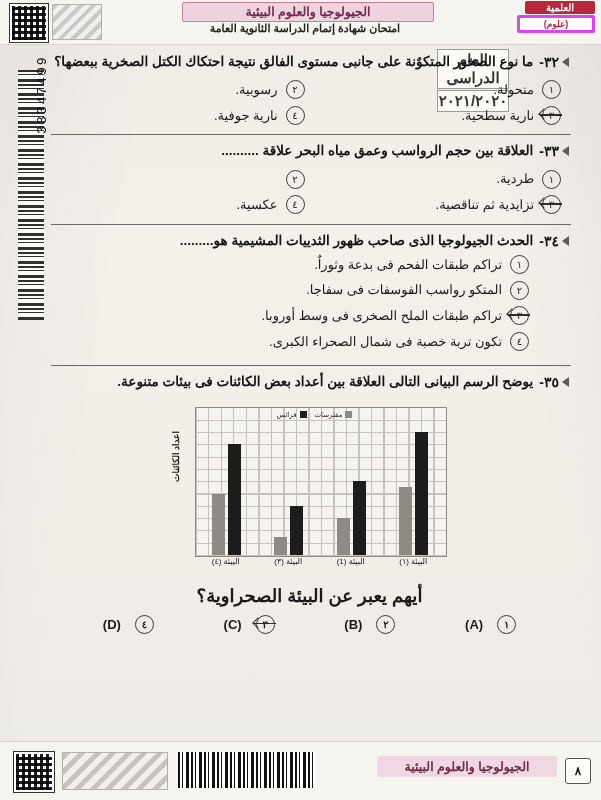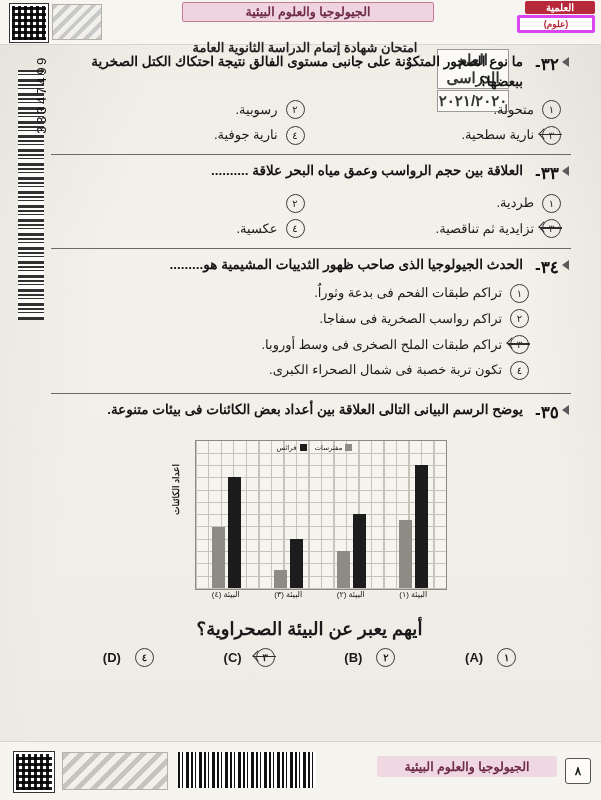--- a/index.html
+++ b/index.html
@@ -48,25 +48,25 @@
     font-weight: bold;
     color: #6e2b4a;
     background: #efd3df;
     border: 1px solid #c27b9b;
     border-radius: 2px;
     padding: 1px 0 2px;
     letter-spacing: 0.2px;
   }
   .hdr-sub {
     position: absolute;
-    top: 40px;
+    top: 22px;
     left: 150px;
     width: 310px;
     text-align: center;
-    font-size: 13px;
+    font-size: 11px;
     font-weight: bold;
     color: #222;
   }
   .hdr-left-box {
     position: absolute;
     top: 1px;
     right: 6px;
     width: 78px;
     text-align: center;
   }
@@ -191,23 +191,23 @@
     display: flex;
     align-items: flex-start;
     justify-content: flex-start;
     font-size: 13.5px;
     font-weight: bold;
     line-height: 1.5;
     color: #141414;
   }
   .q-num {
     flex: 0 0 auto;
-    margin-left: 12px;
+    margin-left: 6px;
     white-space: nowrap;
-    font-size: 17px;
+    font-size: 14px;
     font-weight: bold;
   }
   .q-arrow {
     display: inline-block;
     width: 0; height: 0;
     border-top: 5px solid transparent;
     border-bottom: 5px solid transparent;
     border-right: 7px solid #5b5b5b;
     margin: 5px 2px 0 3px;
     flex: 0 0 auto;
@@ -498,21 +498,21 @@
         <span class="q-num">٣٤-</span>
         <span class="q-text">الحدث الجيولوجيا الذى صاحب ظهور الثدييات المشيمية هو.........</span>
       </div>
       <div class="opts-1col">
         <div class="opt">
           <span class="opt-letter">١</span>
           <span class="opt-text">تراكم طبقات الفحم فى بدعة وثوراٌ.</span>
         </div>
         <div class="opt">
           <span class="opt-letter">٢</span>
-          <span class="opt-text">تراكم رواسب الصخرية فى سفاجا.</span>
+          <span class="opt-text">المتكو رواسب الفوسفات فى سفاجا.</span>
         </div>
         <div class="opt">
           <span class="opt-letter marked">٣</span>
           <span class="opt-text">تراكم طبقات الملح الصخرى فى وسط أوروبا.</span>
         </div>
         <div class="opt">
           <span class="opt-letter">٤</span>
           <span class="opt-text">تكون تربة خصبة فى شمال الصحراء الكبرى.</span>
         </div>
       </div>
@@ -553,21 +553,21 @@
             <div class="bar" style="height:74px;"></div>
           </div>
           <div class="bar-group">
             <div class="bar grey" style="height:68px;"></div>
             <div class="bar" style="height:123px;"></div>
           </div>
         </div>
         <div class="y-label">اعداد الكائنات</div>
         <div class="x-labels">
           <span>البيئة (١)</span>
-          <span>البيئة (٢)</span>
+          <span>البيئة (1)</span>
           <span>البيئة (٣)</span>
           <span>البيئة (٤)</span>
         </div>
       </div>
 
       <div class="chart-q">أيهم يعبر عن البيئة الصحراوية؟</div>
 
       <div class="final-opts">
         <div class="final-opt">
           <span>(D)</span>

